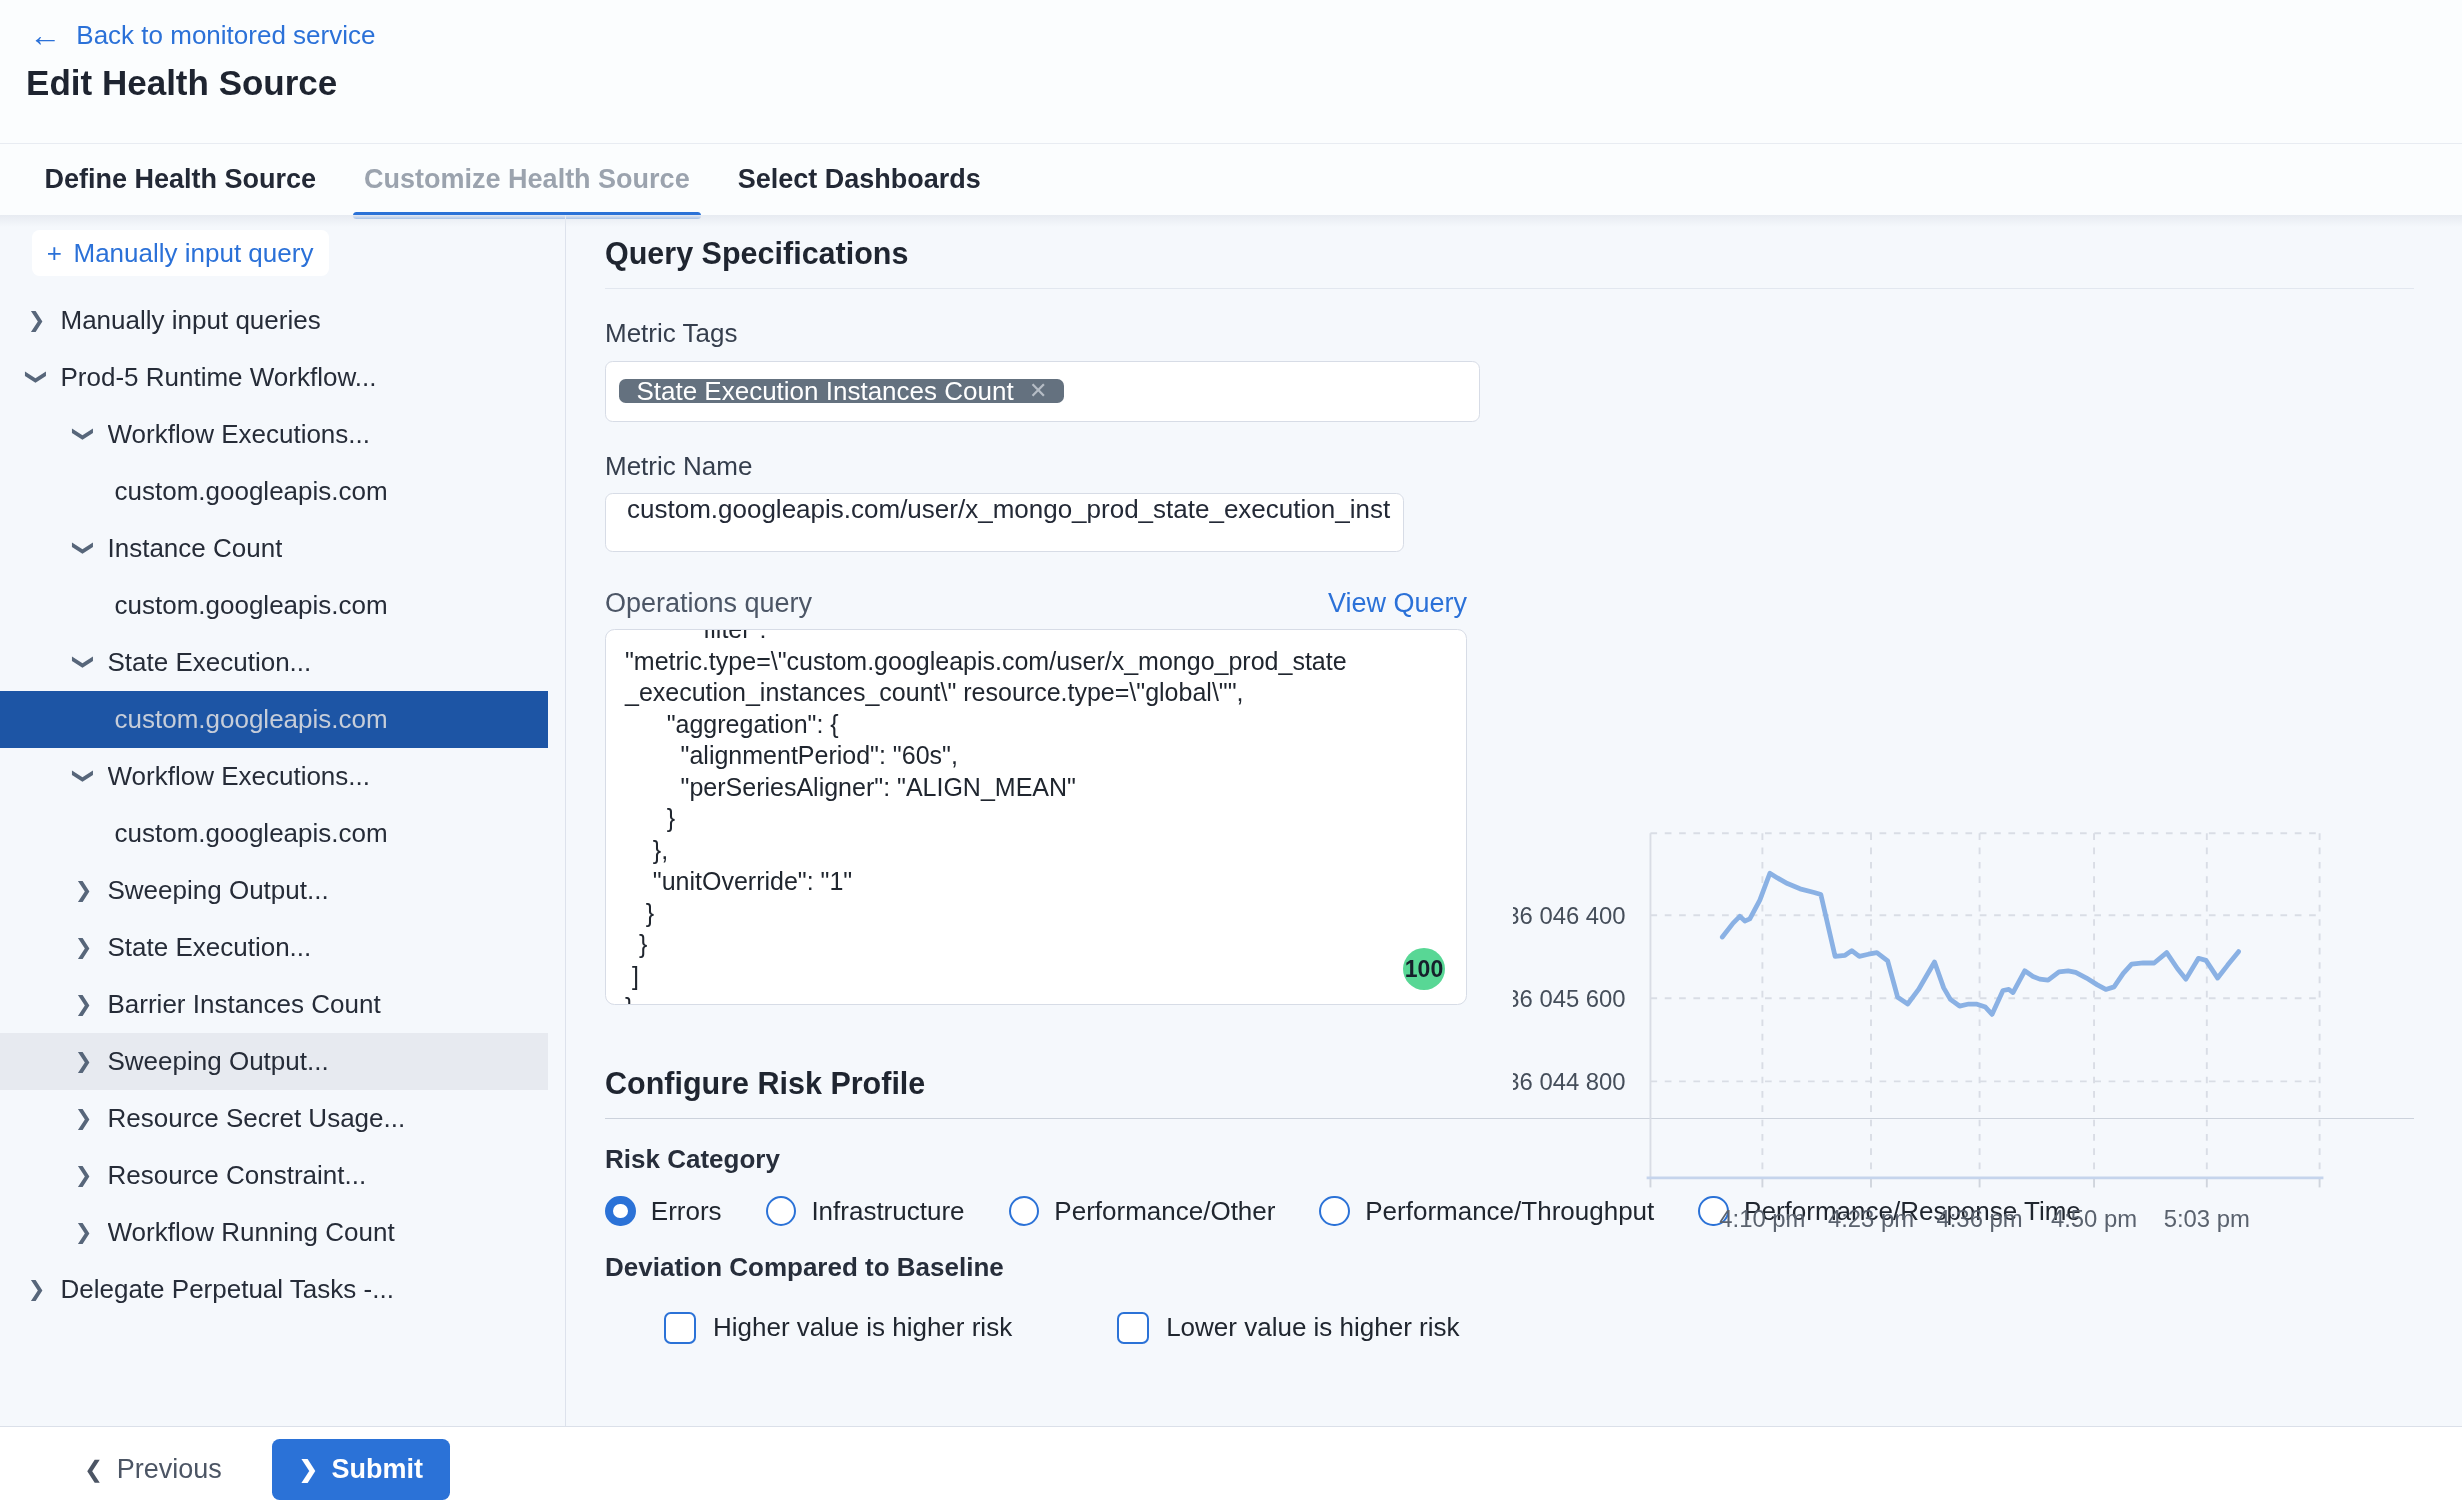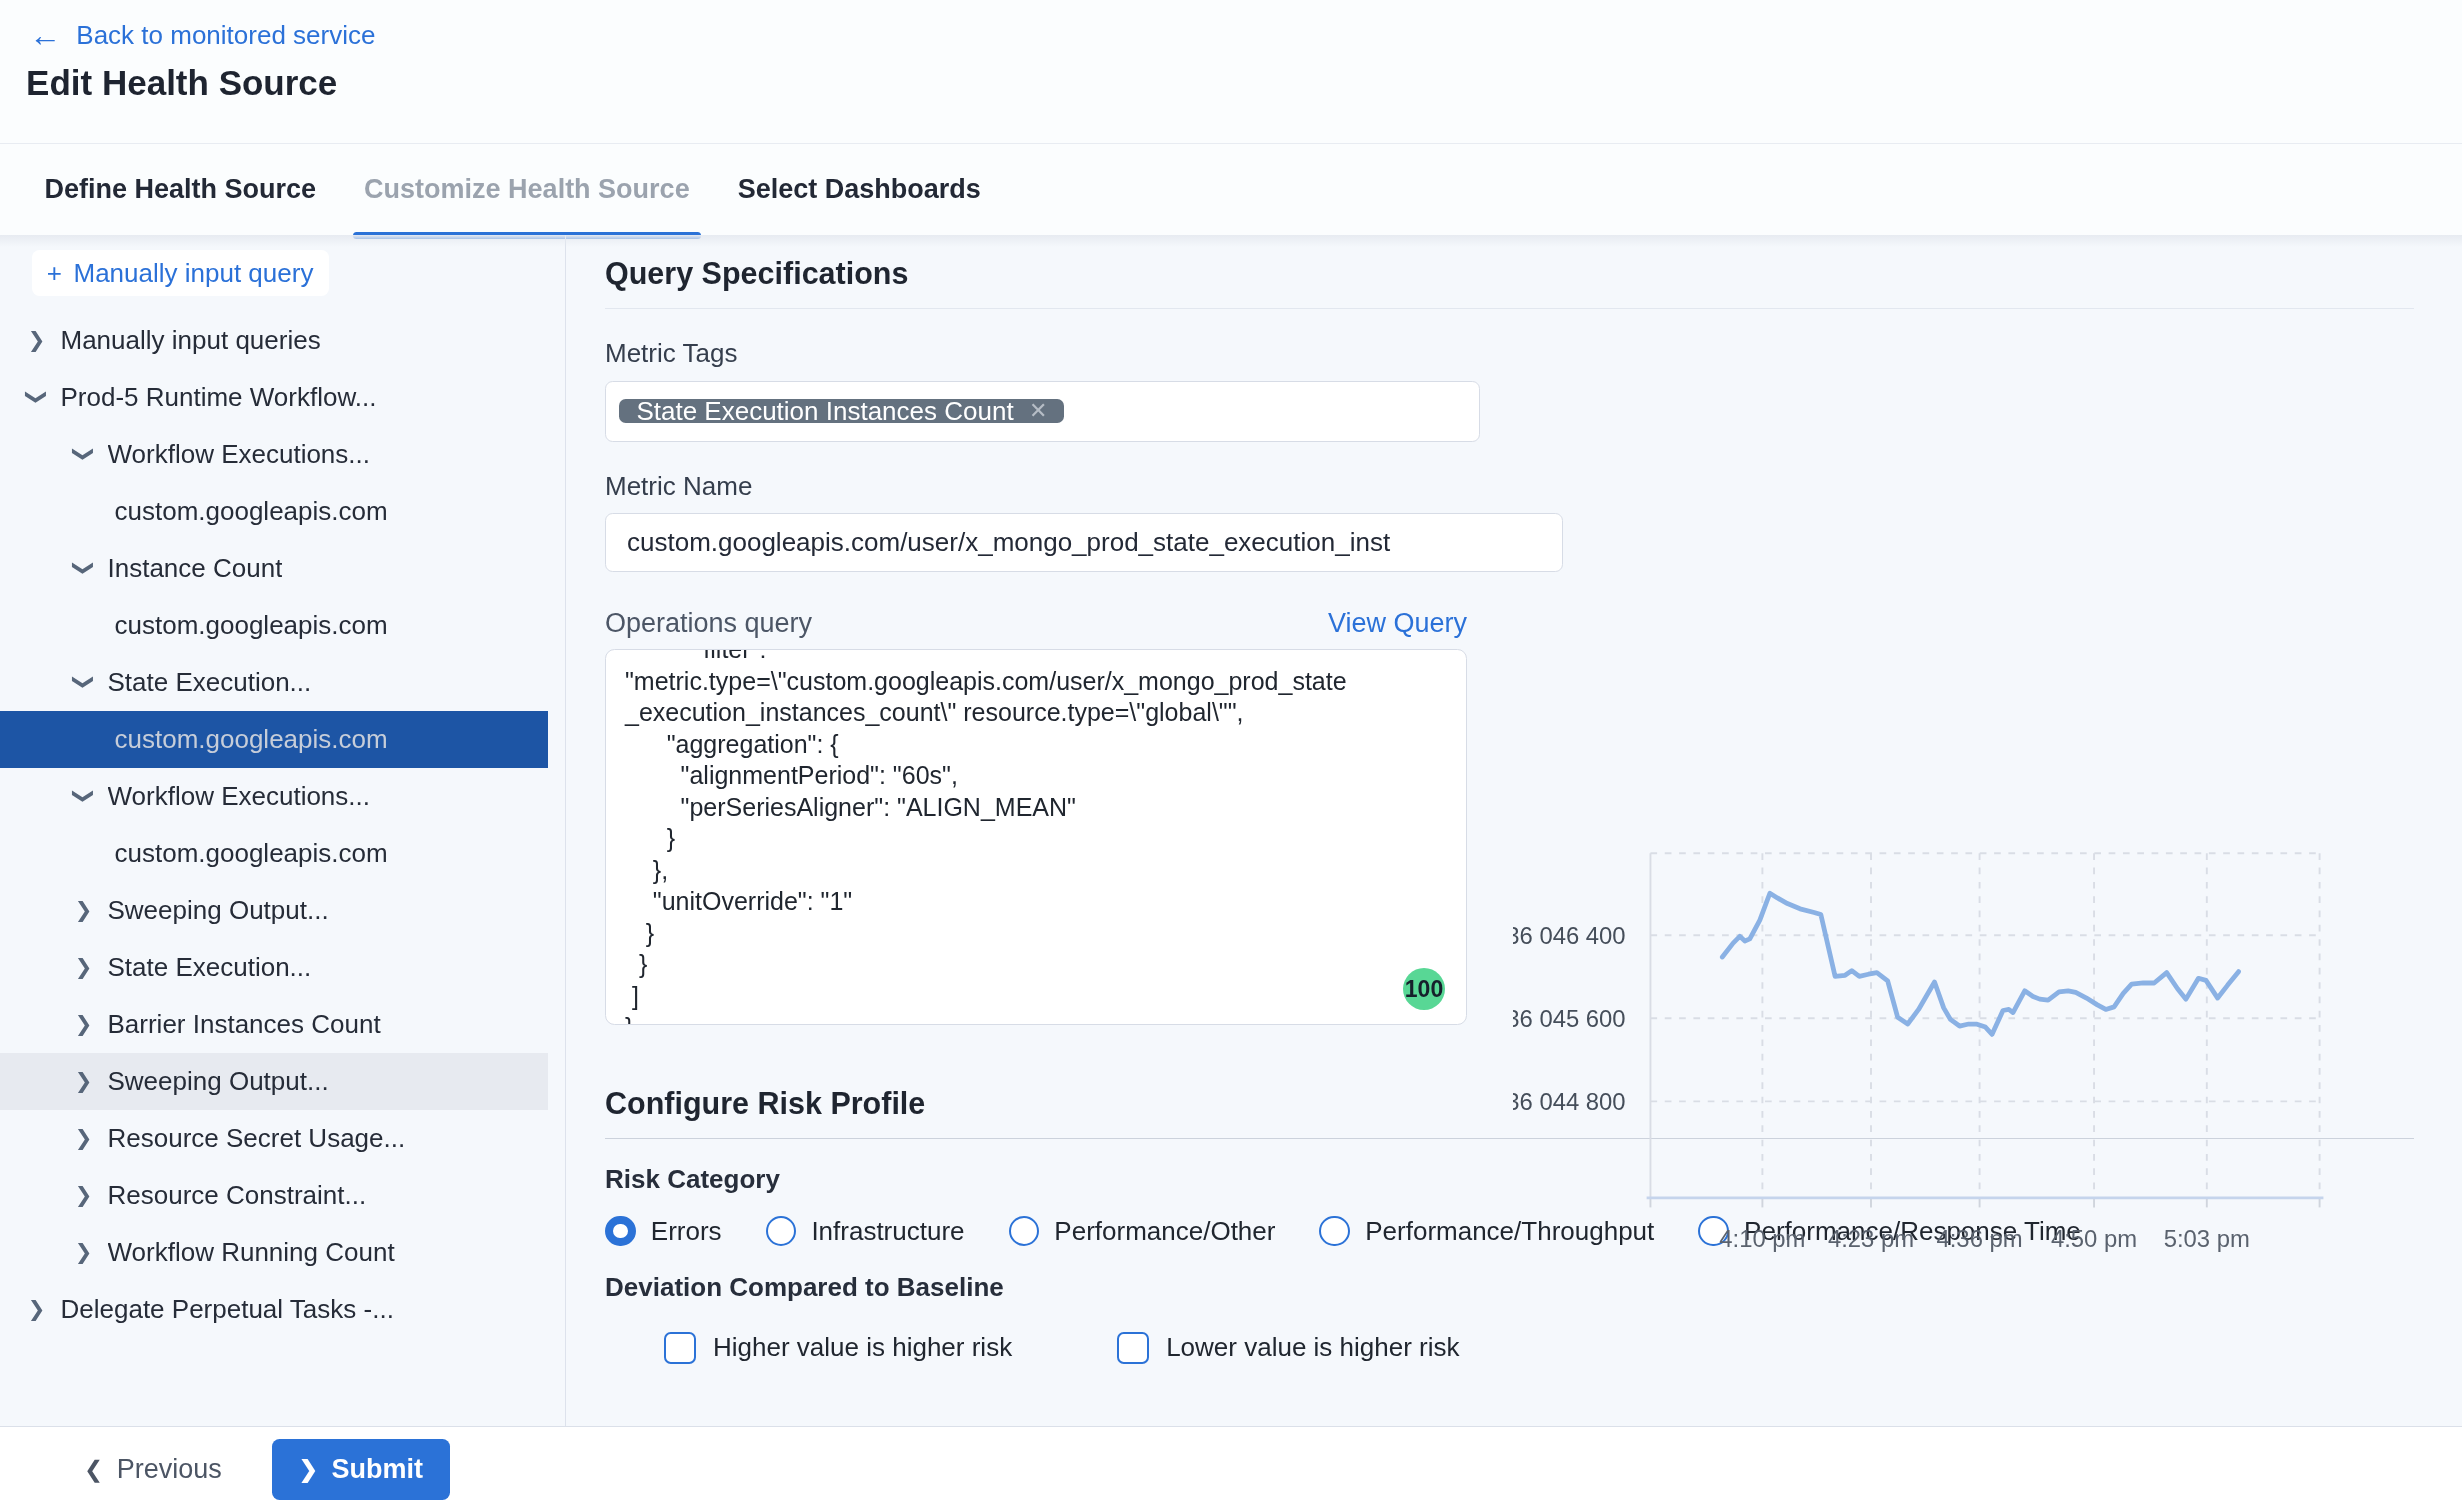--- a/index.html
+++ b/index.html
@@ -11,21 +11,21 @@
   }
   #page{position:relative;width:2462px;height:1512px;display:flex;flex-direction:column;}
 
   
   .header{background:#fbfdfe;height:143px;padding:19px 0 0 29px;flex:none;}
   .back-row{display:inline-flex;align-items:center;gap:15.3px;color:#2b71d8;font-size:26px;cursor:pointer;}
   .back-arrow{font-size:32px;line-height:1;font-weight:bold;}
   .page-title{margin-top:11.5px;margin-left:-2.9px;font-size:35px;font-weight:bold;color:#1e2430;}
 
   
-  .tabbar{height:92px;background:#fbfdfe;border-top:1.9px solid #e8ecf2;display:flex;align-items:stretch;padding-left:33px;flex:none;}
+  .tabbar{height:72px;background:#fbfdfe;border-top:1.9px solid #e8ecf2;display:flex;align-items:stretch;padding-left:33px;flex:none;}
   .tab{position:relative;display:flex;align-items:center;padding:0 11.5px;margin-right:25px;font-size:27px;font-weight:bold;color:#232936;cursor:pointer;white-space:nowrap;}
   .tab.active{color:#9ba3ae;}
   .tab .bar{display:none;position:absolute;left:0;right:0;bottom:-3.8px;height:6.7px;border-radius:5.7px;background:#2b72d7;}
   .tab.active .bar{display:block;}
 
   
   .content{flex:1;display:flex;min-height:0;position:relative;}
   .content::before{content:"";position:absolute;left:0;top:0;right:0;height:11.5px;
     background:linear-gradient(#e7ebf1,rgba(231,235,241,0));pointer-events:none;z-index:5;}
 
@@ -49,22 +49,22 @@
   
   .main{flex:1;padding:21px 48px 0 39px;position:relative;min-width:0;}
   .section-title{font-size:30.5px;font-weight:bold;color:#1f2530;}
   hr.sep{border:none;border-top:1.9px solid #e2e7ef;margin:17px 0 0 0;}
   hr.sep2{border:none;border-top:1.9px solid #ccd2dc;margin:17px 0 0 0;}
   .field-label{font-size:26px;color:#353e4d;margin-top:29px;}
   .tagbox{width:875px;height:61px;background:#fff;border:1.9px solid #d7dce6;border-radius:7.6px;margin-top:11.5px;
     display:flex;align-items:center;padding:0 13.4px;}
   .chip{background:#64717f;color:#fff;font-size:26px;border-radius:6.7px;height:24px;display:inline-flex;align-items:center;padding:0 17px;gap:15.3px;}
   .chip-close{color:#b6bdc6;font-size:22px;cursor:pointer;}
-  .text-input{width:958px;height:59px;background:#fff;border:1.9px solid #d7dce6;border-radius:7.6px;margin-top:11.5px;
-    font-size:26px;color:#232936;padding:0 21px;display:flex;align-items:center;white-space:nowrap;overflow:hidden;}
+  .text-input{width:799px;height:59px;background:#fff;border:1.9px solid #d7dce6;border-radius:7.6px;margin-top:11.5px;
+    font-size:26px;color:#232936;padding:0 21px;display:flex;align-items:flex-start;white-space:nowrap;overflow:hidden;}
   .ops-row{width:862px;display:flex;justify-content:space-between;align-items:flex-end;margin-top:36px;}
   .ops-label{font-size:27px;color:#4c5666;}
   .view-query{font-size:27px;color:#2b71d8;cursor:pointer;}
   .query-box{width:862px;height:376px;margin-top:9.5px;background:#fff;border:1.9px solid #d7dce6;border-radius:9.5px;
     position:relative;overflow:hidden;}
   .query-box pre{margin:-15.3px 0 0 0;padding:0 19px;font-family:"Liberation Sans","DejaVu Sans",sans-serif;
     font-size:25px;line-height:31.5px;color:#20262f;}
   .score-badge{position:absolute;right:21px;bottom:13.4px;width:42px;height:42px;border-radius:50%;background:#58d795;
     display:flex;align-items:center;justify-content:center;font-size:23px;font-weight:bold;color:#16202b;}
 

